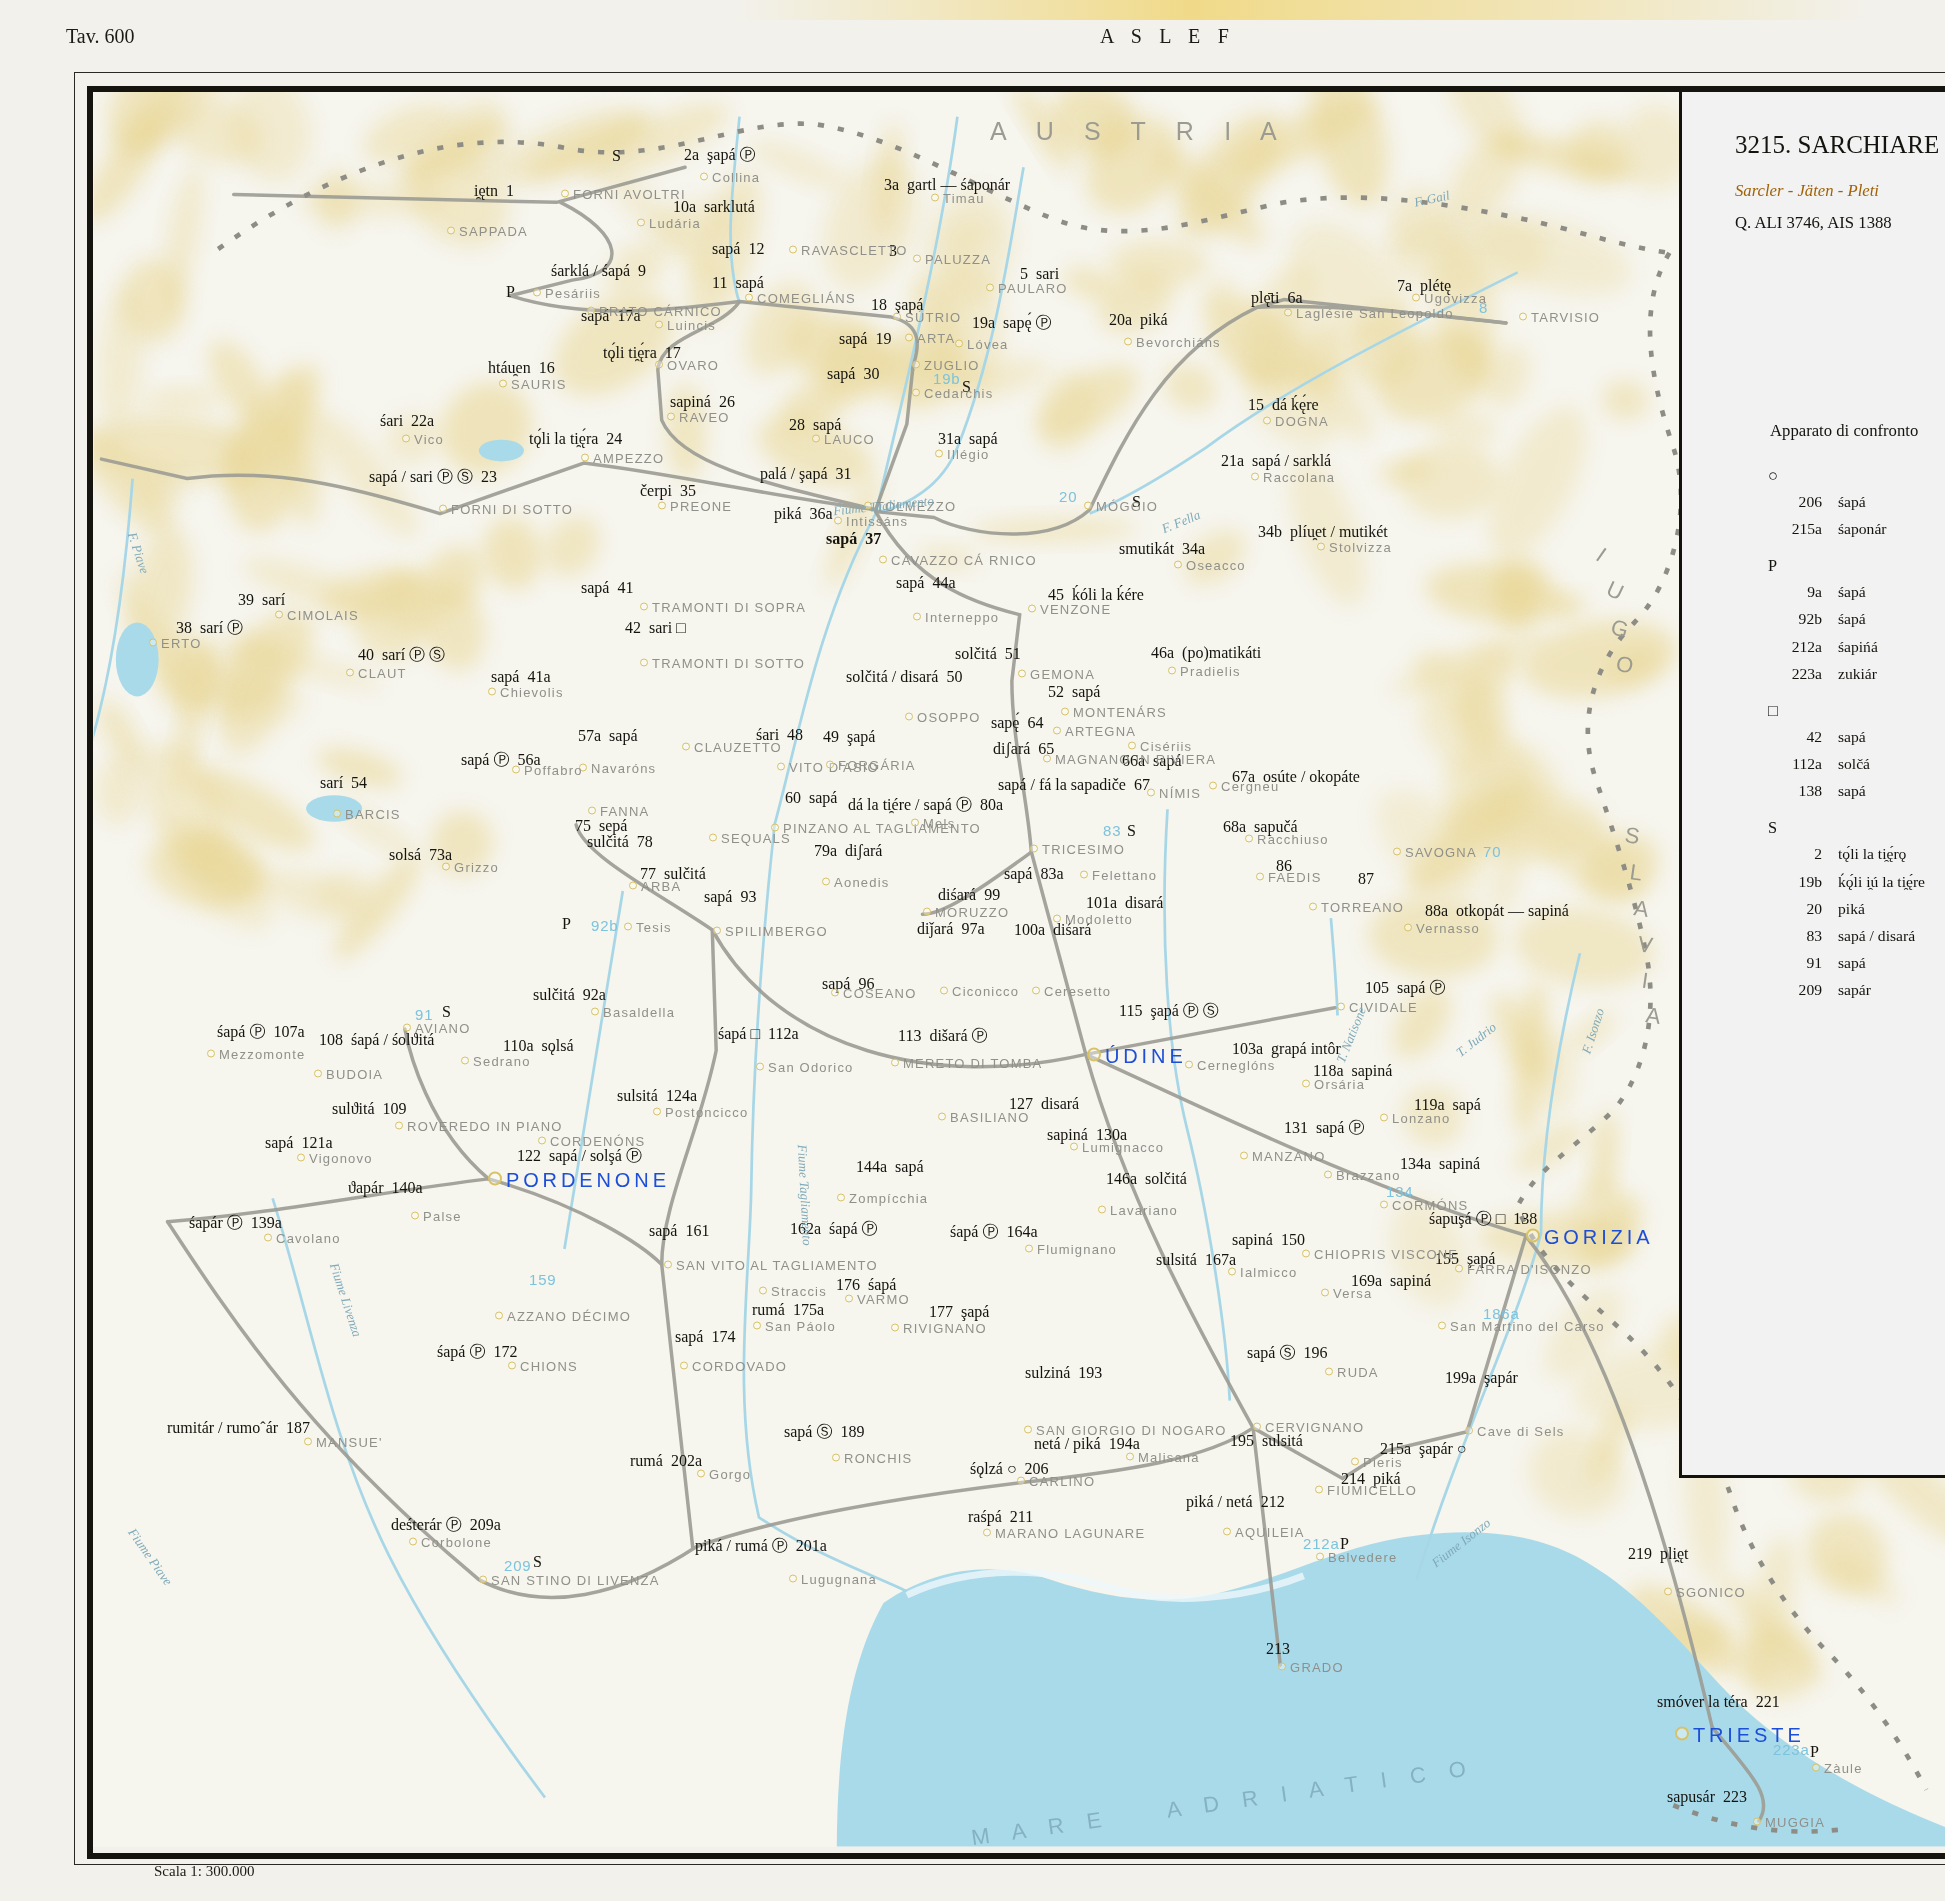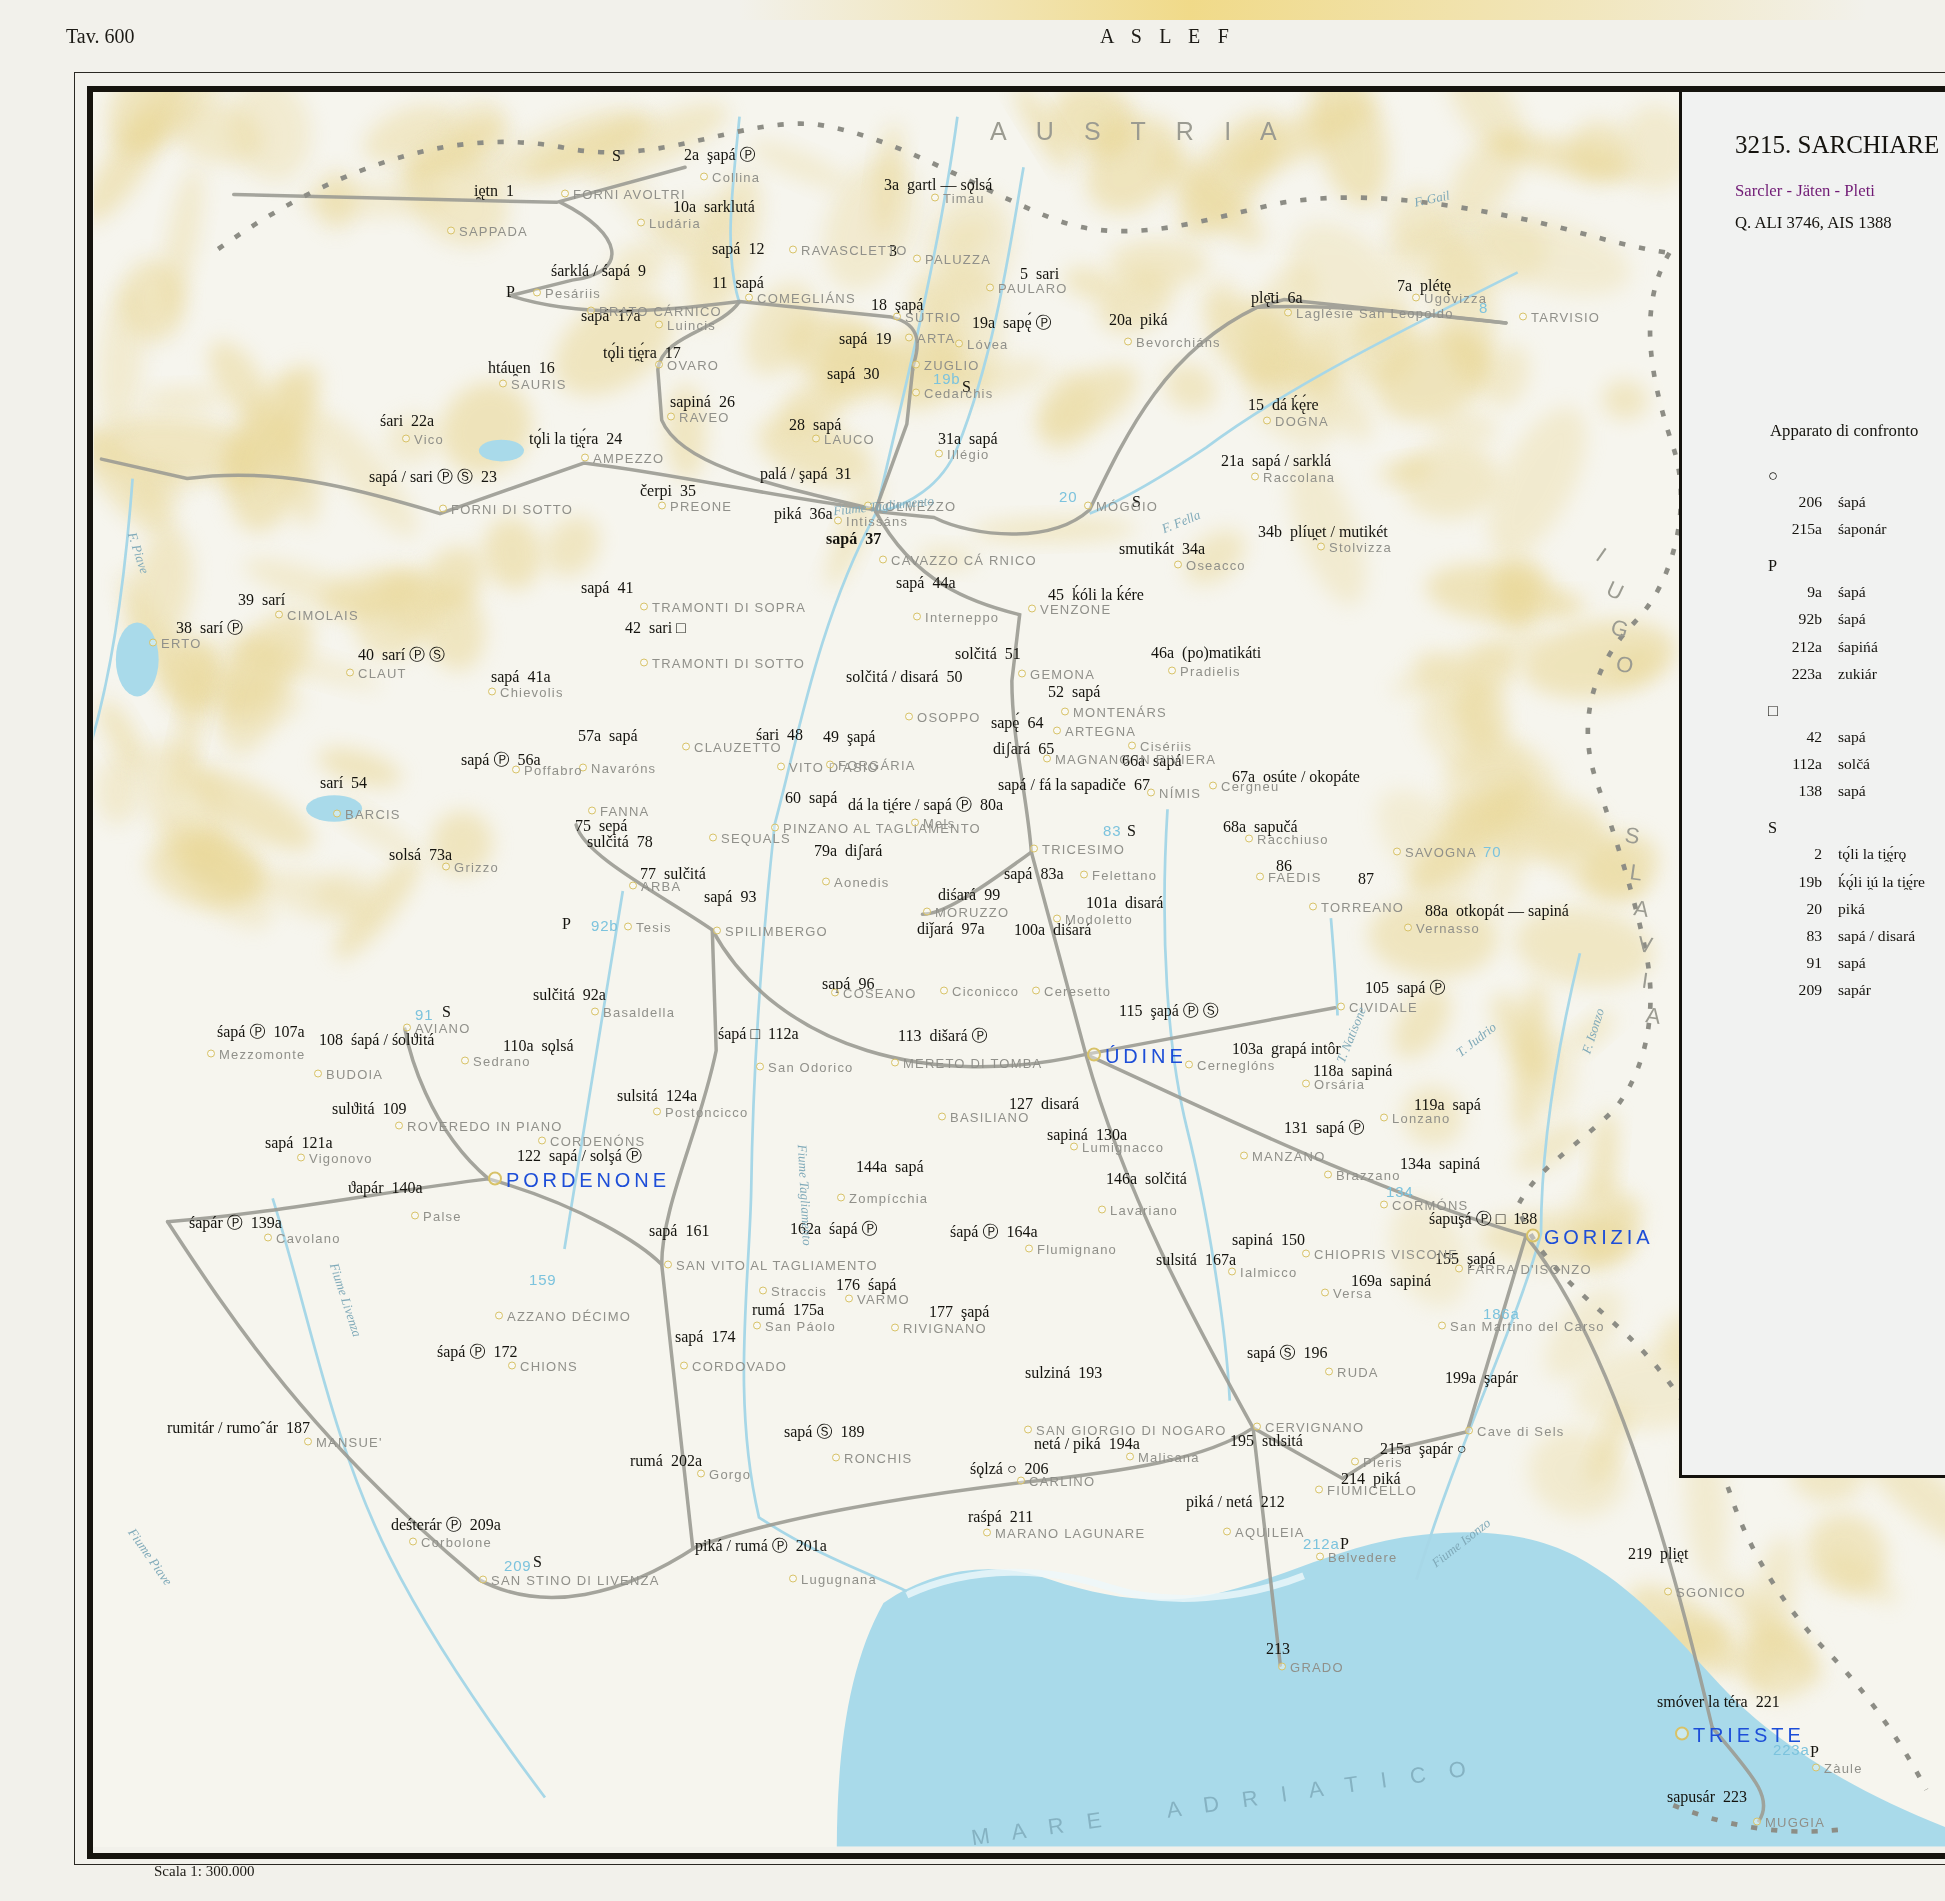--- a/index.html
+++ b/index.html
@@ -20,21 +20,21 @@
   .pl.big{font-size:20px;letter-spacing:3.9px;color:#1d4ed8;}
   .ring{display:inline-block;width:6.2px;height:6.2px;border:1.6px solid #d8c express;border:1.6px solid #d8c267;border-radius:50%;margin-right:3.9px;vertical-align:0.8px;background:rgba(255,255,250,.4);}
   .big .ring{width:10px;height:10px;border-width:2.3px;}
   .blue{position:absolute;transform:translate(0,-50%);font-family:"Liberation Sans",sans-serif;font-size:15px;color:#7cc3dd;letter-spacing:0.8px;}
   .riv{position:absolute;font-style:italic;font-size:13px;color:#80aab9;white-space:pre;}
   .reg{position:absolute;font-family:"Liberation Sans",sans-serif;color:#9b9b91;white-space:pre;}
   .reg.sea{color:#85b2c2;}
   .panel{position:absolute;left:1679px;top:92px;width:584px;height:1383px;background:#f1f2f1;
      border-left:3.9px solid #14120d;border-bottom:3.9px solid #14120d;}
   .ptitle{position:absolute;left:53px;top:39px;font-size:25px;color:#15130e;}
-  .psub{position:absolute;left:53px;top:89px;font-size:16.7px;color:#701a75;}
+  .psub{position:absolute;left:53px;top:89px;font-size:16.7px;color:#a16207;font-style:italic;}
   .psrc{position:absolute;left:53px;top:121px;font-size:16.7px;color:#15130e;}
   .papp{position:absolute;left:88px;top:329px;font-size:16.7px;color:#15130e;}
   .aprow{position:absolute;left:0;width:100%;height:27px;color:#15130e;}
   .aprow .sym{position:absolute;left:86px;font-size:16.3px;}
   .aprow .num{position:absolute;left:47px;width:93px;text-align:right;font-size:15.6px;}
   .aprow .word{position:absolute;left:156px;font-size:15.6px;white-space:pre;}
   .scale{position:absolute;left:154px;top:1863px;font-size:15px;color:#1d1b16;}
 </style>
 </head>
 <body>
@@ -285,21 +285,21 @@
         <path d="M4290,650 C4200,800 4250,1000 4300,1150 C4350,1300 4300,1500 4200,1600 C4100,1700 4050,1850 4100,2000 C4150,2150 4200,2300 4230,2450 C4260,2600 4230,2750 4150,2850 C4050,2950 3950,3000 3900,3100 C3950,3250 4100,3350 4200,3450 C4300,3550 4400,3700 4450,3850 C4500,4000 4600,4150 4700,4250 C4800,4350 4900,4500 4950,4600"></path>
         <path d="M4300,4640 C4450,4700 4600,4720 4750,4700"></path>
       </g>
     </g>
   </svg>
 
   <div id="map-layer">
       <div class="pt" style="left: 474px; top: 191px;">i̯ętn  1</div>
       <div class="pt" style="left: 612px; top: 156px;">S</div>
       <div class="pt" style="left: 684px; top: 155px;">2a  şapá Ⓟ</div>
-      <div class="pt" style="left: 884px; top: 185px;">3a  gartl — sǫlsá</div>
+      <div class="pt" style="left: 884px; top: 185px;">3a  gartl — śaponár</div>
       <div class="pt" style="left: 673px; top: 207px;">10a  sarklutá</div>
       <div class="pt" style="left: 712px; top: 249px;">sapá  12</div>
       <div class="pt" style="left: 889px; top: 251px;">3</div>
       <div class="pt" style="left: 551px; top: 271px;">śarklá / śapá  9</div>
       <div class="pt" style="left: 712px; top: 283px;">11  sapá</div>
       <div class="pt" style="left: 506px; top: 292px;">P</div>
       <div class="pt" style="left: 1020px; top: 274px;">5  sari</div>
       <div class="pt" style="left: 871px; top: 305px;">18  şapá</div>
       <div class="pt" style="left: 1251px; top: 298px;">plę̄ti  6a</div>
       <div class="pt" style="left: 1397px; top: 286px;">7a  plétę</div>

